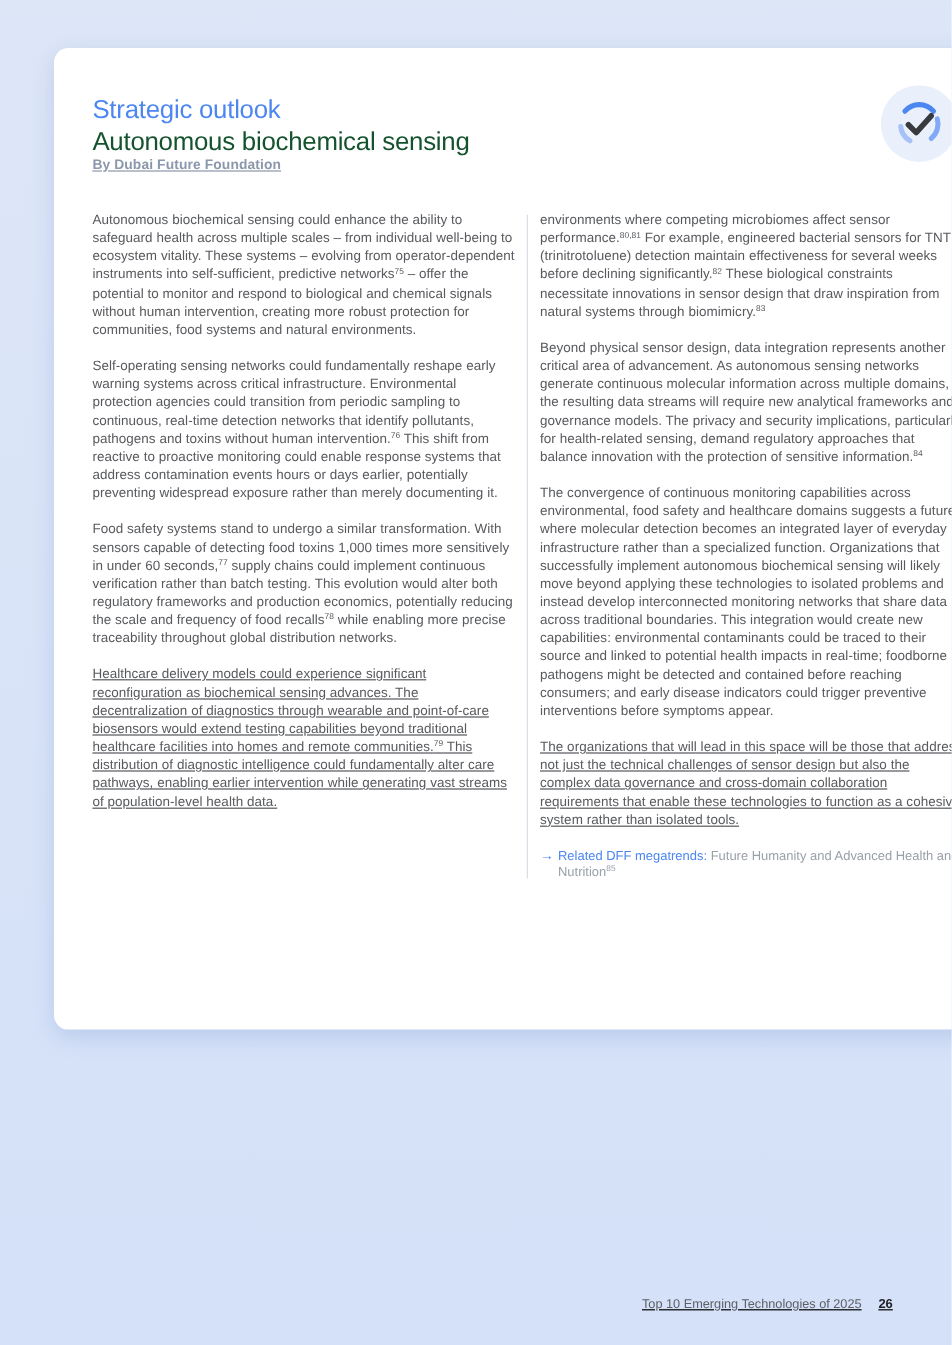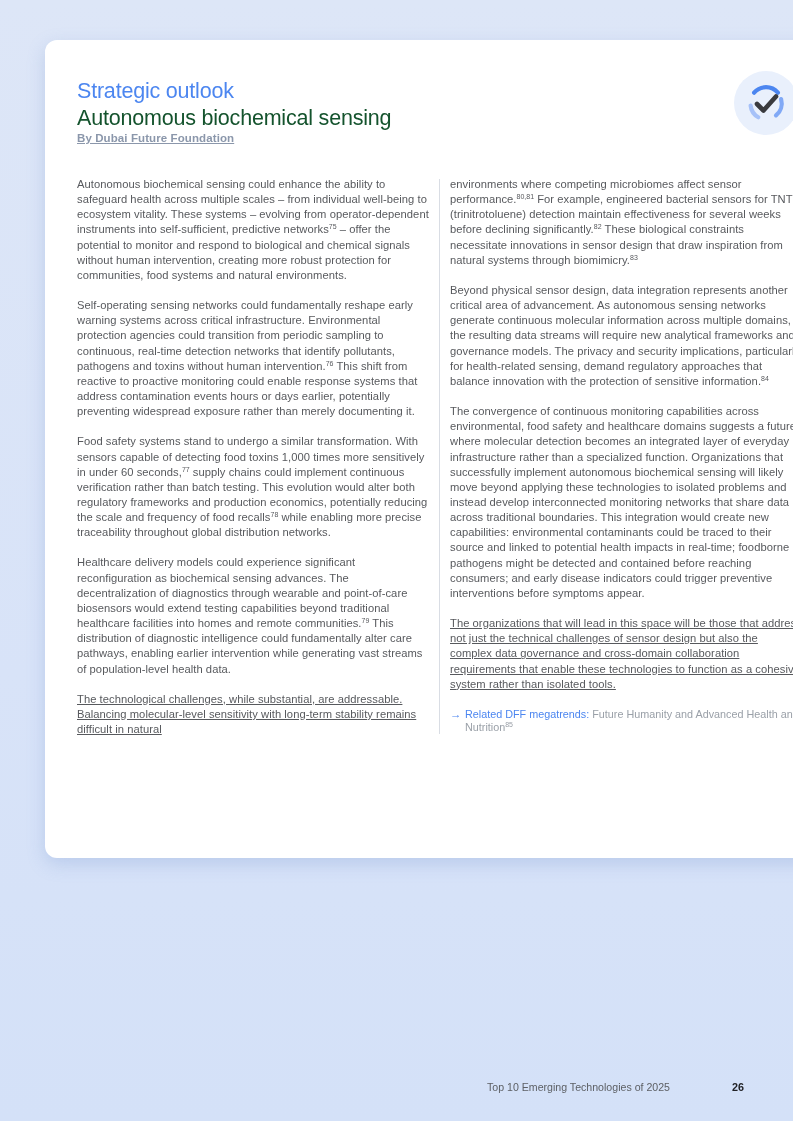--- a/index.html
+++ b/index.html
@@ -84,23 +84,24 @@
   }
   .mt-label { color: #4c86f0; font-weight: 400; }
   .mt-text { color: #9aa0a8; }
   .page-footer {
     position: absolute;
     right: 49px;
     bottom: 28px;
     display: flex;
     align-items: baseline;
     gap: 14px;
+    text-decoration: underline;
   }
   .footer-title { font-size: 10.6px; color: #5d6065; }
-  .footer-page { font-size: 10.8px; color: #212227; font-weight: 700; margin-left: 48px; }
+  .footer-page { font-size: 10.8px; color: #212227; font-weight: 700; }
 </style>
 </head>
 <body>
 
 <div class="page-card">
 
   <div class="badge">
     <svg width="64" height="64" viewBox="0 0 64 64">
       <circle cx="32" cy="32" r="32" fill="#e9f0fc"></circle>
       <g fill="none" stroke-linecap="round" stroke-width="4.2">
@@ -115,21 +116,20 @@
   <div class="eyebrow">Strategic outlook</div>
   <div class="doc-title">Autonomous biochemical sensing</div>
   <div class="byline">By Dubai Future Foundation</div>
 
   <div class="columns">
     <div class="col">
         <p>Autonomous biochemical sensing could enhance the ability to safeguard health across multiple scales – from individual well-being to ecosystem vitality. These systems – evolving from operator-dependent instruments into self-sufficient, predictive networks<sup>75</sup> – offer the potential to monitor and respond to biological and chemical signals without human intervention, creating more robust protection for communities, food systems and natural environments.</p>
         <p>Self-operating sensing networks could fundamentally reshape early warning systems across critical infrastructure. Environmental protection agencies could transition from periodic sampling to continuous, real-time detection networks that identify pollutants, pathogens and toxins without human intervention.<sup>76</sup> This shift from reactive to proactive monitoring could enable response systems that address contamination events hours or days earlier, potentially preventing widespread exposure rather than merely documenting it.</p>
         <p>Food safety systems stand to undergo a similar transformation. With sensors capable of detecting food toxins 1,000 times more sensitively in under 60 seconds,<sup>77</sup> supply chains could implement continuous verification rather than batch testing. This evolution would alter both regulatory frameworks and production economics, potentially reducing the scale and frequency of food recalls<sup>78</sup> while enabling more precise traceability throughout global distribution networks.</p>
         <p>Healthcare delivery models could experience significant reconfiguration as biochemical sensing advances. The decentralization of diagnostics through wearable and point-of-care biosensors would extend testing capabilities beyond traditional healthcare facilities into homes and remote communities.<sup>79</sup> This distribution of diagnostic intelligence could fundamentally alter care pathways, enabling earlier intervention while generating vast streams of population-level health data.</p>
-        <p>The technological challenges, while substantial, are addressable. Balancing molecular-level sensitivity with long-term stability remains difficult in natural</p>
       </div>
     <div class="col-divider"></div>
     <div class="col">
       <div>
           <p>environments where competing microbiomes affect sensor performance.<sup>80,81</sup> For example, engineered bacterial sensors for TNT (trinitrotoluene) detection maintain effectiveness for several weeks before declining significantly.<sup>82</sup> These biological constraints necessitate innovations in sensor design that draw inspiration from natural systems through biomimicry.<sup>83</sup></p>
           <p>Beyond physical sensor design, data integration represents another critical area of advancement. As autonomous sensing networks generate continuous molecular information across multiple domains, the resulting data streams will require new analytical frameworks and governance models. The privacy and security implications, particularly for health-related sensing, demand regulatory approaches that balance innovation with the protection of sensitive information.<sup>84</sup></p>
           <p>The convergence of continuous monitoring capabilities across environmental, food safety and healthcare domains suggests a future where molecular detection becomes an integrated layer of everyday infrastructure rather than a specialized function. Organizations that successfully implement autonomous biochemical sensing will likely move beyond applying these technologies to isolated problems and instead develop interconnected monitoring networks that share data across traditional boundaries. This integration would create new capabilities: environmental contaminants could be traced to their source and linked to potential health impacts in real-time; foodborne pathogens might be detected and contained before reaching consumers; and early disease indicators could trigger preventive interventions before symptoms appear.</p>
           <p>The organizations that will lead in this space will be those that address not just the technical challenges of sensor design but also the complex data governance and cross-domain collaboration requirements that enable these technologies to function as a cohesive system rather than isolated tools.</p>
         </div>
       <div class="megatrends">

